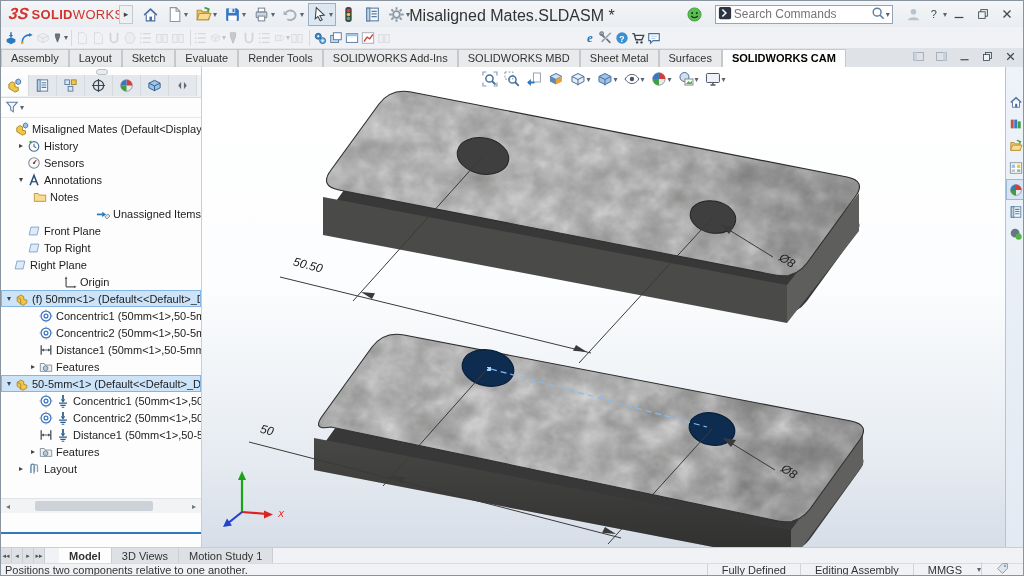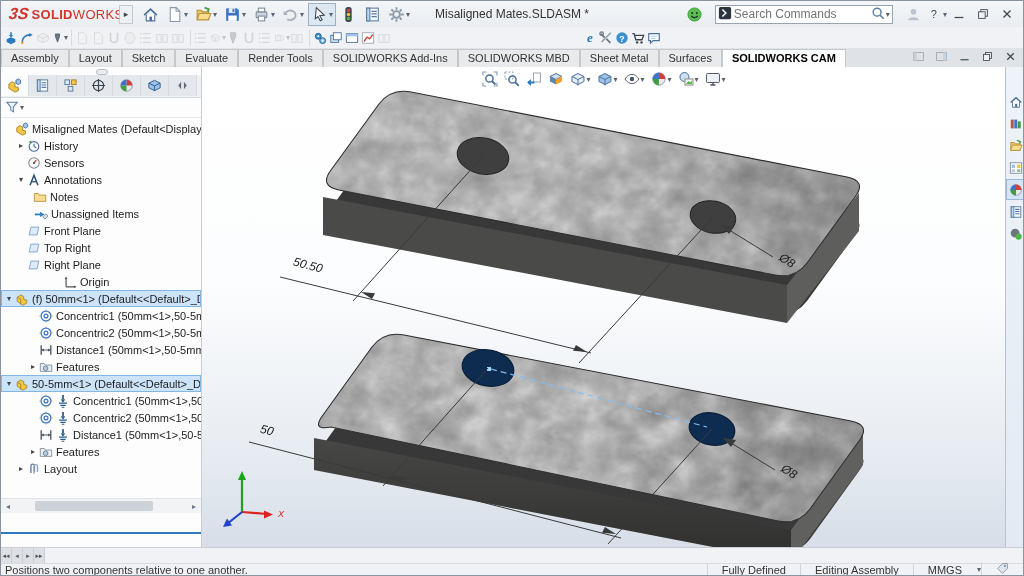--- a/index.html
+++ b/index.html
@@ -10,21 +10,21 @@
   #logo{position:absolute;left:8px;top:3px;height:20px;display:flex;align-items:center;cursor:default;}
   #logo .mark{color:#d0342c;font-weight:bold;font-style:italic;font-size:16px;transform:skewX(-8deg);margin-right:3px;}
   #logo .solid{color:#d0342c;font-weight:bold;font-size:13px;letter-spacing:.3px;}
   #logo .works{color:#d0342c;font-size:13px;letter-spacing:.3px;}
   #menu-flyout{position:absolute;left:118px;top:4px;width:12px;height:17px;border:1px solid #c3c9d0;background:#eef1f4;
        color:#444;text-align:center;line-height:16px;font-size:9px;}
   #quickbar{position:absolute;left:138px;top:2px;display:flex;align-items:center;height:22px;}
   .qbtn{display:flex;align-items:center;padding:2px 2px;margin-right:1px;border:1px solid transparent;}
   .qbtn.pressed{border:1px solid #9ab0c6;background:#dde7f2;}
   .caret{font-size:8px;color:#5a646e;margin-left:1px;}
-  #doc-title{position:absolute;left:50%;top:6px;transform:translateX(-50%);font-size:12px;color:#333;white-space:nowrap;}
+  #doc-title{position:absolute;left:50%;top:6px;transform:translateX(-50%);font-size:16px;color:#333;white-space:nowrap;}
   #title-right{position:absolute;right:4px;top:2px;display:flex;align-items:center;height:22px;}
   #searchbox{display:flex;align-items:center;width:172px;height:17px;border:1px solid #97a4b2;background:#fff;padding:0 2px;margin:0 8px;}
   #searchbox input{border:none;outline:none;flex:1;font-size:12px;color:#8a929b;font-family:"Liberation Sans",sans-serif;background:transparent;min-width:0;}
   .tbtn{padding:1px 5px;color:#3c4650;display:flex;align-items:center;}
   
   #camrow{position:absolute;left:0;top:26px;width:100%;height:22px;background:#f0f2f5;border-bottom:1px solid #e0e4e8;display:flex;align-items:center;padding-left:3px;box-sizing:border-box;}
   .cbtn{display:flex;align-items:center;width:16px;height:18px;margin-right:0;}
   .cbtn.dis{opacity:.32;filter:grayscale(.8);}
   .csep{width:1px;height:16px;background:#d5dade;margin:0 3px;}
   
@@ -532,21 +532,21 @@
           </div>
           <div class="fm-row" style="padding-left: 20px;">
             <span class="fm-exp"></span>
             <span class="fm-ic">
               <svg width="14" height="14" viewBox="0 0 16 16">
                 <path d="M1.5 13V4h4.5l1 1.8h7.5V13z" fill="#f7dc92" stroke="#b8913a"></path>
               </svg>
             </span>
             <span class="fm-label">Notes</span>
           </div>
-          <div class="fm-row" style="padding-left: 21px;">
+          <div class="fm-row" style="padding-left: 21px; justify-content: flex-end;">
             <span class="fm-exp"></span>
             <span class="fm-ic">
               <svg width="14" height="14" viewBox="0 0 16 16">
                 <path d="M1 8.5h6.5" stroke="#2a7ac0" stroke-width="2"></path>
                 <path d="M7 5.5v6l4.8-3z" fill="#2a7ac0"></path>
                 <path d="M10 11.5 13.5 8 16 10.2l-3.5 3.5z" fill="#dce4ec" stroke="#7d8a98"></path>
               </svg>
             </span>
             <span class="fm-label">Unassigned Items</span>
           </div>
@@ -561,21 +561,21 @@
           </div>
           <div class="fm-row" style="padding-left: 14px;">
             <span class="fm-exp"></span>
             <span class="fm-ic">
               <svg width="14" height="14" viewBox="0 0 16 16">
                 <path d="M4.5 3.5h9L11.5 12.5h-9z" fill="rgba(150,195,235,.3)" stroke="#7aa0c8"></path>
               </svg>
             </span>
             <span class="fm-label">Top Right</span>
           </div>
-          <div class="fm-row" style="padding-left: 14px; text-align: center;">
+          <div class="fm-row" style="padding-left: 0; text-align: center;">
             <span class="fm-exp"></span>
             <span class="fm-ic">
               <svg width="14" height="14" viewBox="0 0 16 16">
                 <path d="M4.5 3.5h9L11.5 12.5h-9z" fill="rgba(150,195,235,.3)" stroke="#7aa0c8"></path>
               </svg>
             </span>
             <span class="fm-label">Right Plane</span>
           </div>
           <div class="fm-row" style="padding-left: 2px; margin-left: 48px;">
             <span class="fm-exp"></span>
@@ -962,20 +962,25 @@
         </div>
       </div>
   </div>
 
   <div id="bottombar">
     <span class="navbtn">◂◂</span>
     <span class="navbtn">◂</span>
     <span class="navbtn">▸</span>
     <span class="navbtn">▸▸</span>
     <span style="width:14px"></span>
+    <span id="mtabs" style="display:flex">
+        <div class="mtab active">Model</div>
+        <div class="mtab">3D Views</div>
+        <div class="mtab">Motion Study 1</div>
+      </span>
   </div>
 
   <div id="statusbar">
     <span id="status-msg">Positions two components relative to one another.</span>
     <span class="sfield">Fully Defined</span>
     <span class="sfield">Editing Assembly</span>
     <span class="sfield">MMGS</span>
     <span class="caret">▾</span>
     <span class="sfield" id="status-tag"><svg width="13" height="13" viewBox="0 0 16 16">
           <path d="M2 8l6-6h6v6l-6 6z" fill="#dfe6ee" stroke="#7d8a98"></path>

